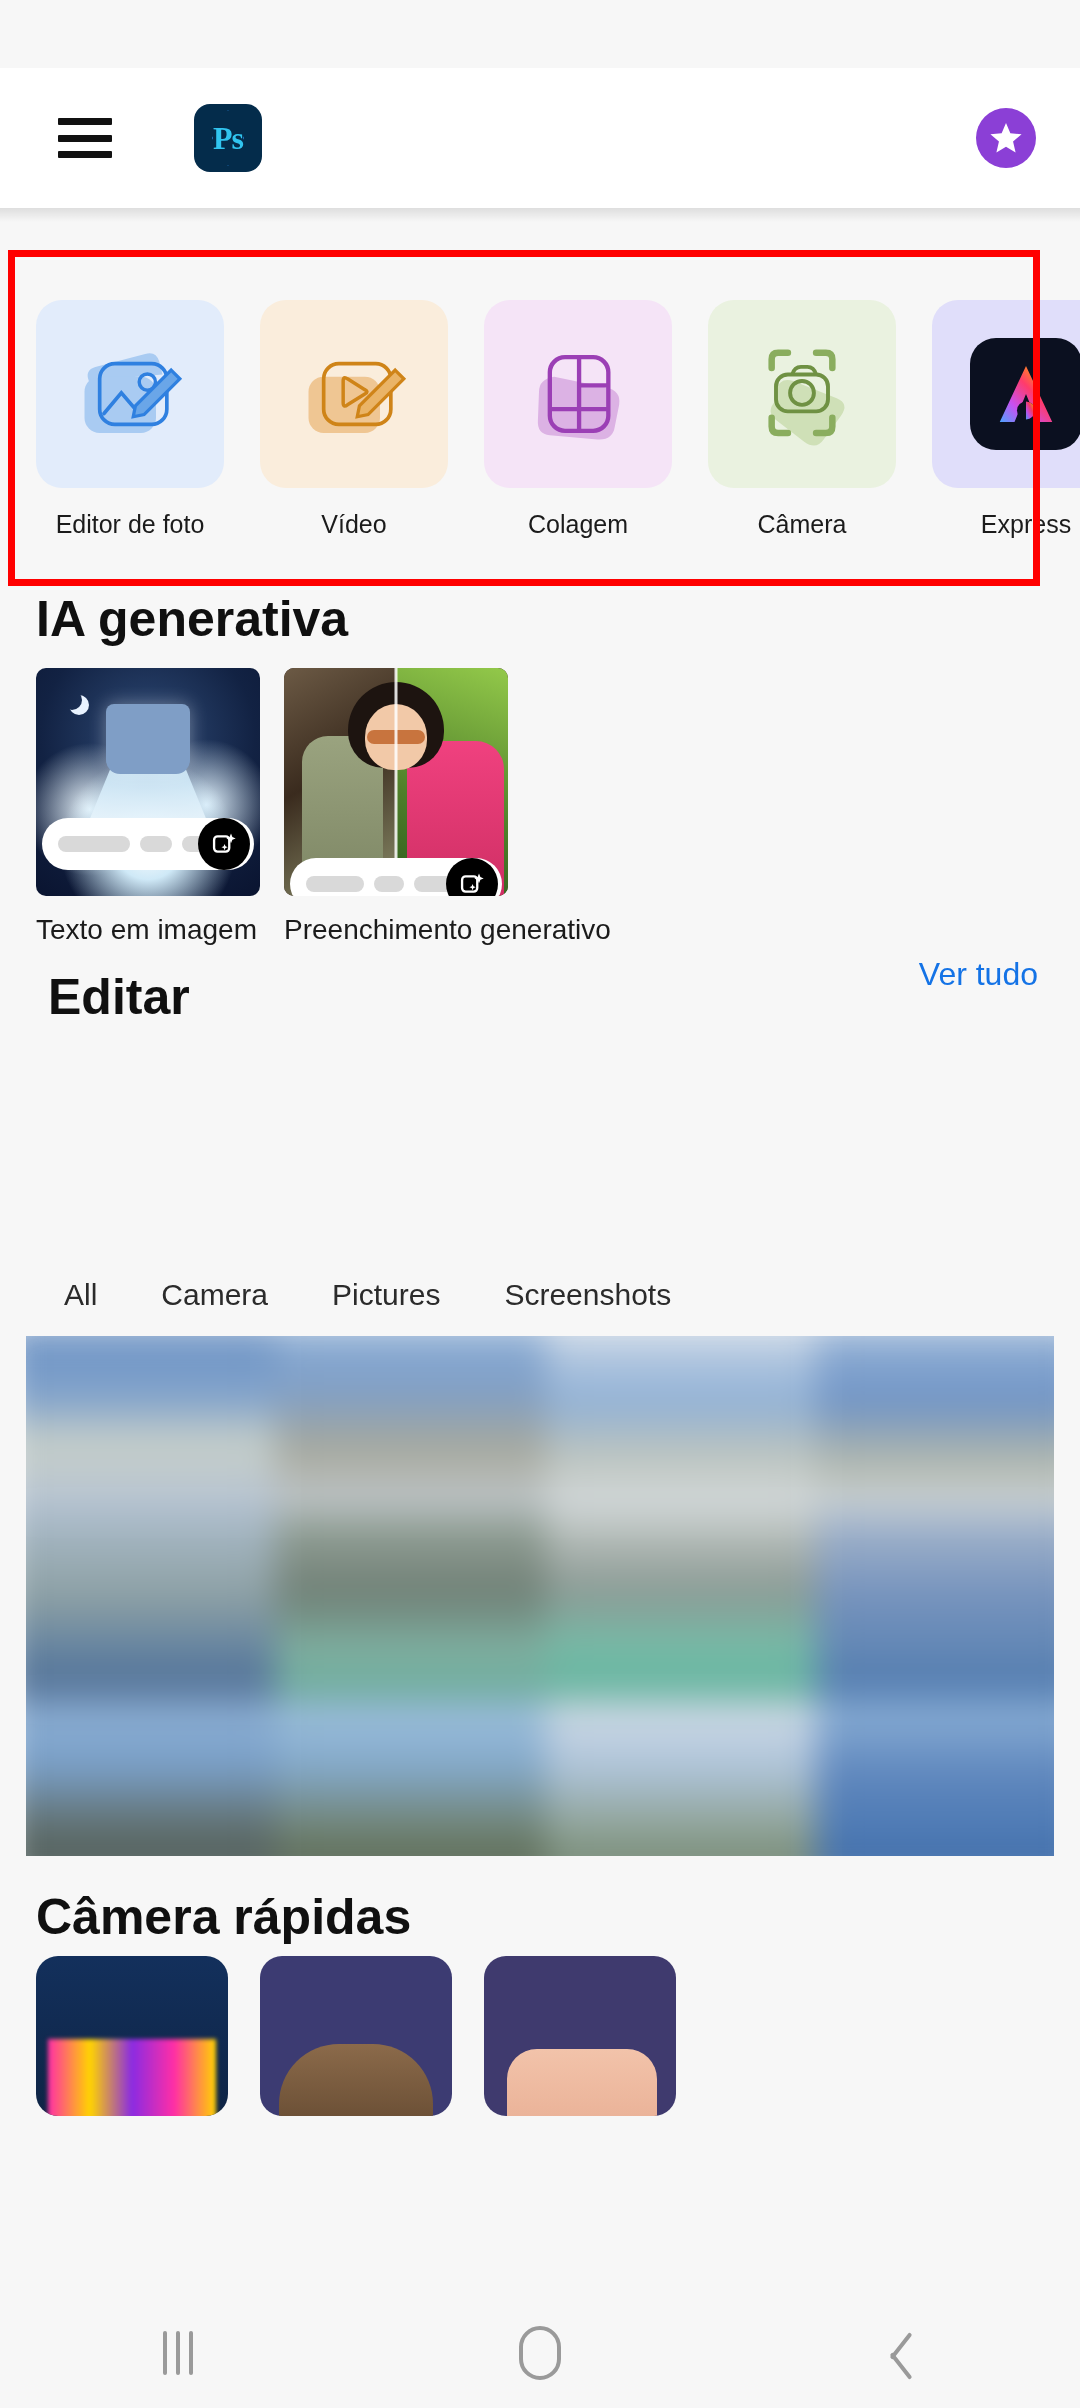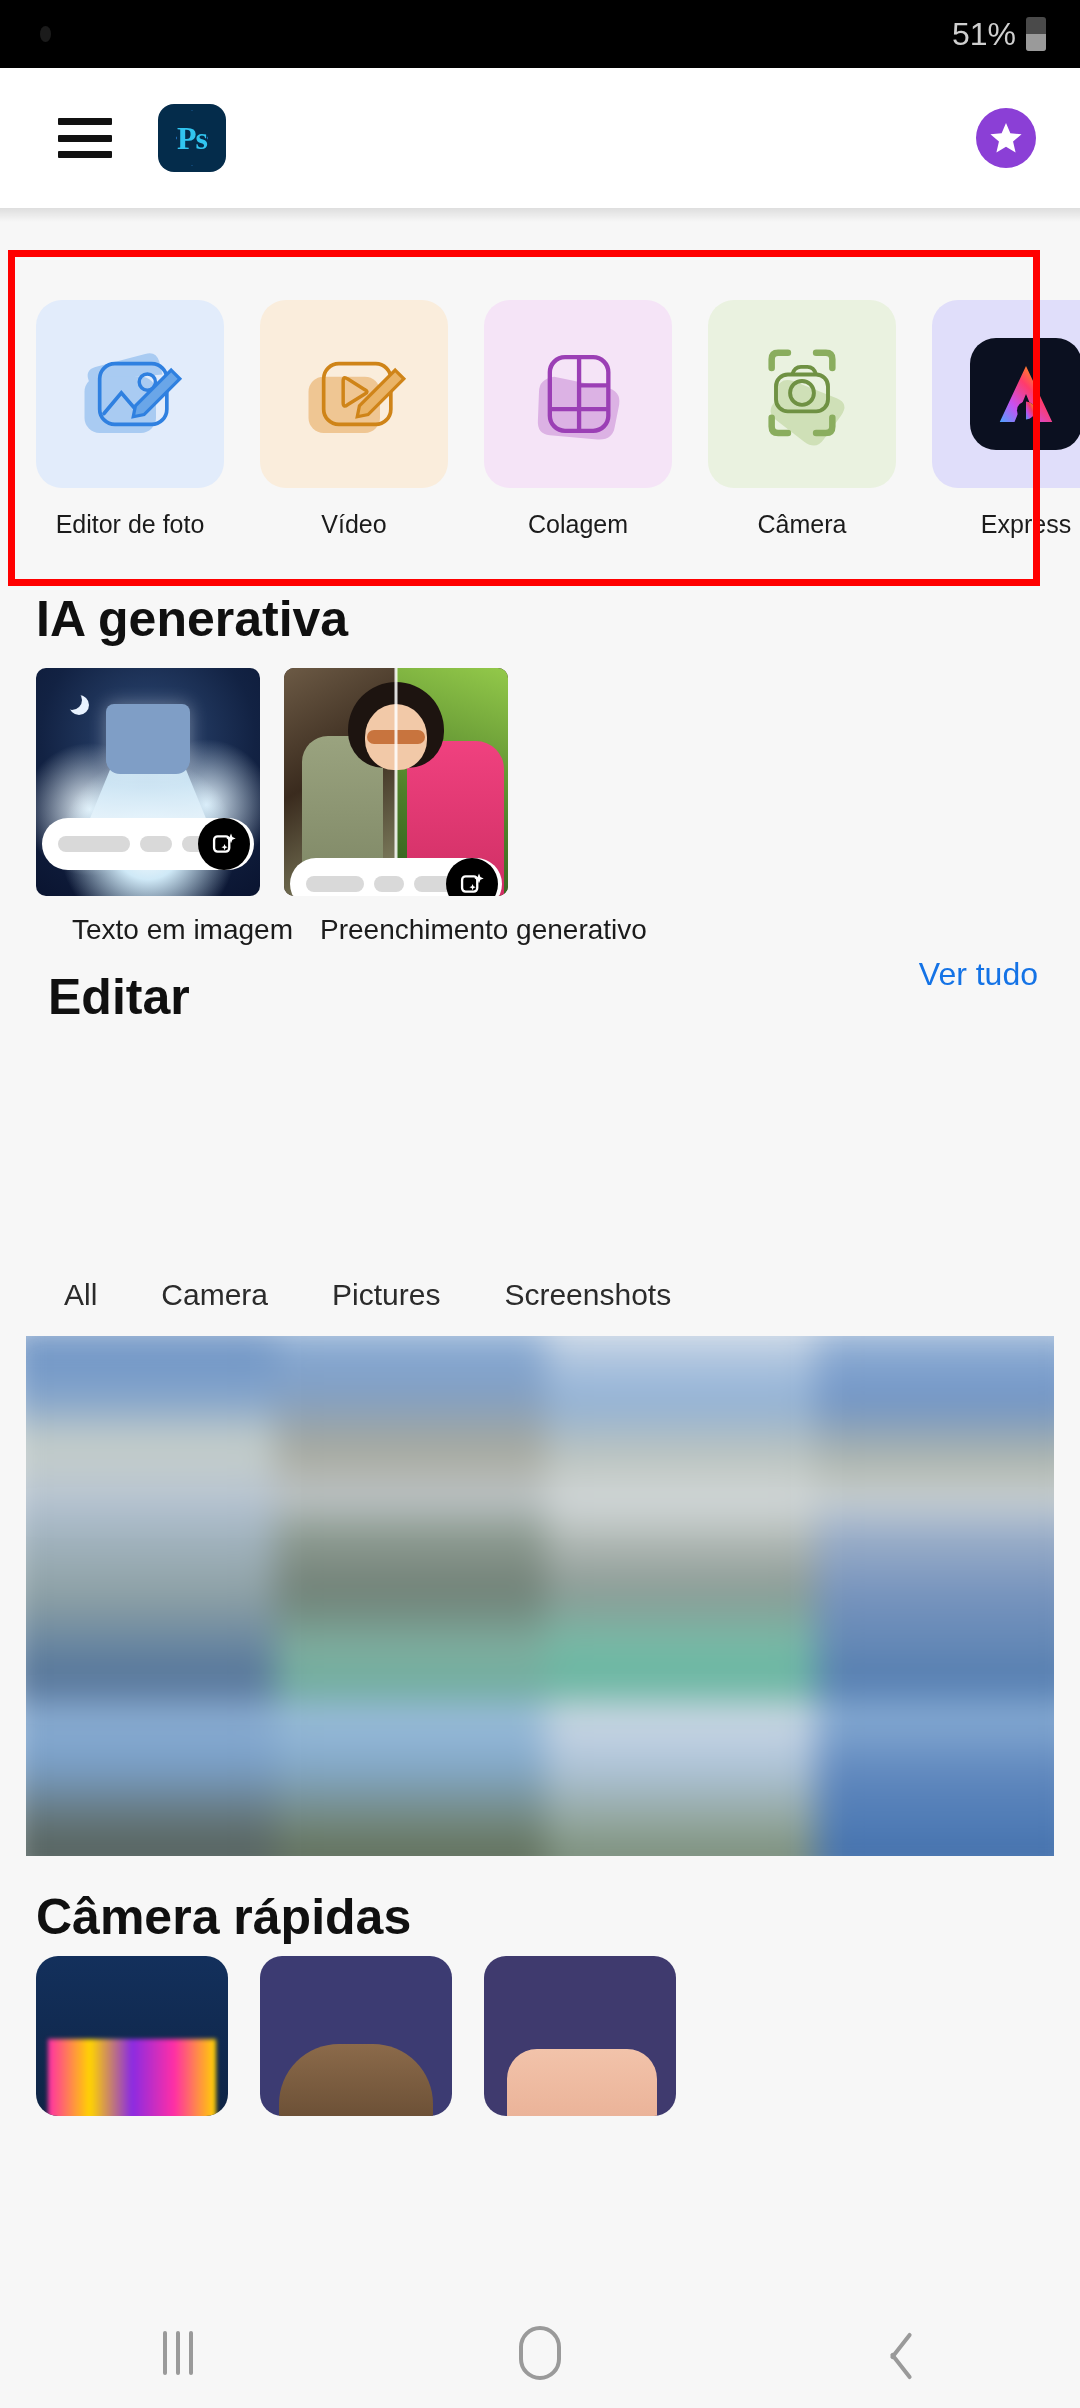--- a/index.html
+++ b/index.html
@@ -23,21 +23,21 @@
   .sb-batt-icon { width: 20px; height: 34px; margin-right: 34px; position: relative;
     border-radius: 3px; background: #4a4a4a; overflow: hidden; }
   .sb-batt-icon::before { content:""; position:absolute; left:0; bottom:0; width:100%;
     height: 51%; background:#9a9a9a; }
   .sb-batt-icon::after { content:""; position:absolute; left:6px; top:-4px; width:8px; height:5px;
     background:#4a4a4a; border-radius:2px 2px 0 0; }
 
   
   .appbar {
     position: absolute; top: 68px; left: 0; width: 1080px; height: 140px;
-    background: #ffffff; display: flex; align-items: center;
+    background: #ffffff; display: flex; align-items: center; gap: 36px;
   }
   .hamburger { margin-left: 58px; width: 54px; height: 40px; display:flex;
     flex-direction: column; justify-content: space-between; cursor: pointer; }
   .hamburger span { display:block; height: 7px; background:#111; border-radius: 1px; }
   .ps-logo {
     margin-left: 46px; width: 68px; height: 68px; border-radius: 16px;
     background: #042c4b; position: relative; display:flex; align-items:center; justify-content:center;
   }
   .ps-diamond-in { position:absolute; left:50%; top:50%; width: 32px; height: 56px;
     transform: translate(-50%,-50%) ; border: 1.6px solid #2a7fd4;
@@ -81,21 +81,21 @@
 
   
   .sec-head { position:absolute; font-size: 50px; font-weight: 700; color:#101010; }
   .see-all { position:absolute; font-size: 32px; color:#1473e6; }
 
   
   .gen-row { position:absolute; top: 460px; left: 36px; width: 1044px; height: 300px;
      display:flex; gap: 24px; overflow:hidden; }
   .gen-card { width: 224px; flex:0 0 auto; }
   .gen-thumb { width: 224px; height: 228px; border-radius: 10px; position:relative; overflow:hidden; }
-  .gen-label { margin-top: 18px; font-size: 28px; color:#1b1b1b; white-space:nowrap;margin-left:36px; }
+  .gen-label { margin-top: 18px; font-size: 28px; color:#1b1b1b; white-space:nowrap; }
 
   .thumb-dress {
     background:
       radial-gradient(circle at 50% 78%, #ffffff 0%, #cfe9f7 16%, rgba(207,233,247,0) 42%),
       radial-gradient(circle at 24% 62%, #eaf6fd 0%, rgba(234,246,253,0) 30%),
       radial-gradient(circle at 76% 60%, #dff0fb 0%, rgba(223,240,251,0) 30%),
       radial-gradient(circle at 50% 30%, #2e4a76 0%, #122243 55%, #0a1430 100%);
   }
   .dress-body { position:absolute; left:50%; top:16%; transform:translateX(-50%);
     width: 84px; height: 70px; background:#7f9ec6; border-radius: 8px 8px 14px 14px;
@@ -171,25 +171,20 @@
   .nav-back::before { content:""; position:absolute; left: 12px; top: 4px; width: 4px; height: 32px;
     background:#9a9a9a; transform: rotate(38deg); border-radius:2px; }
   .nav-back::after { content:""; position:absolute; left: 12px; top: 24px; width: 4px; height: 32px;
     background:#9a9a9a; transform: rotate(-38deg); border-radius:2px; }
 </style>
 </head>
 <body>
 
 <div id="screen">
 
-  <div class="statusbar">
-    <div class="sb-dot"></div>
-    <div class="sb-batt-text">51%</div>
-    <div class="sb-batt-icon"></div>
-  </div>
 
   <div class="appbar">
     <div class="hamburger">
       <span></span>
         <span></span>
         <span></span>
     </div>
     <div class="ps-logo">
       <div class="ps-diamond-in"></div>
       <div class="ps-text">Ps</div>

